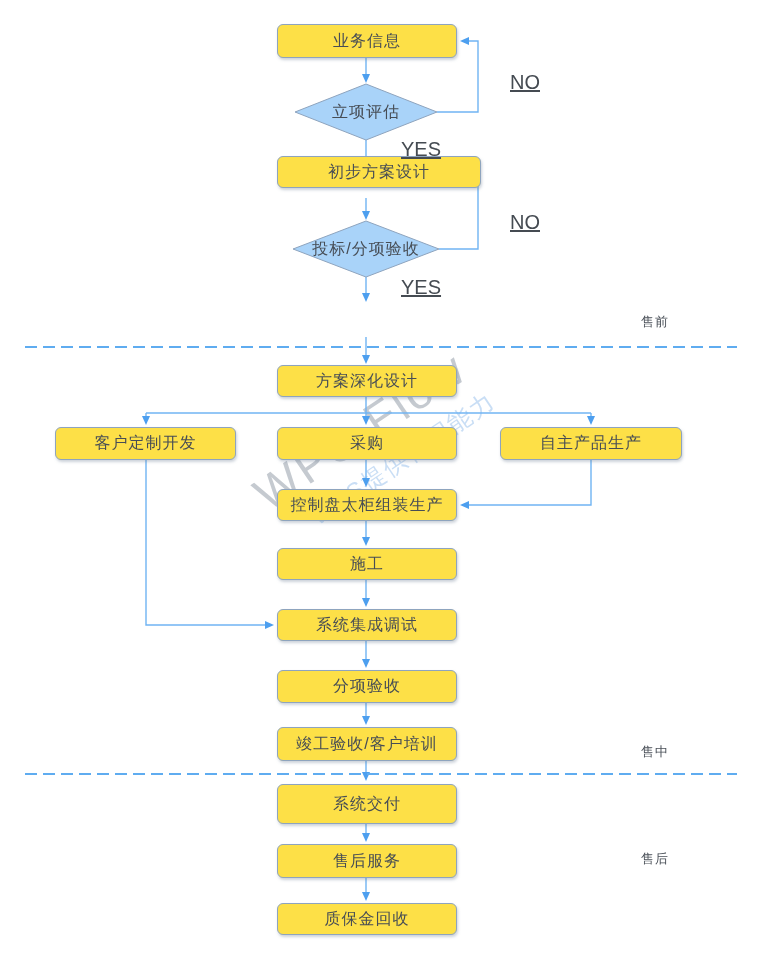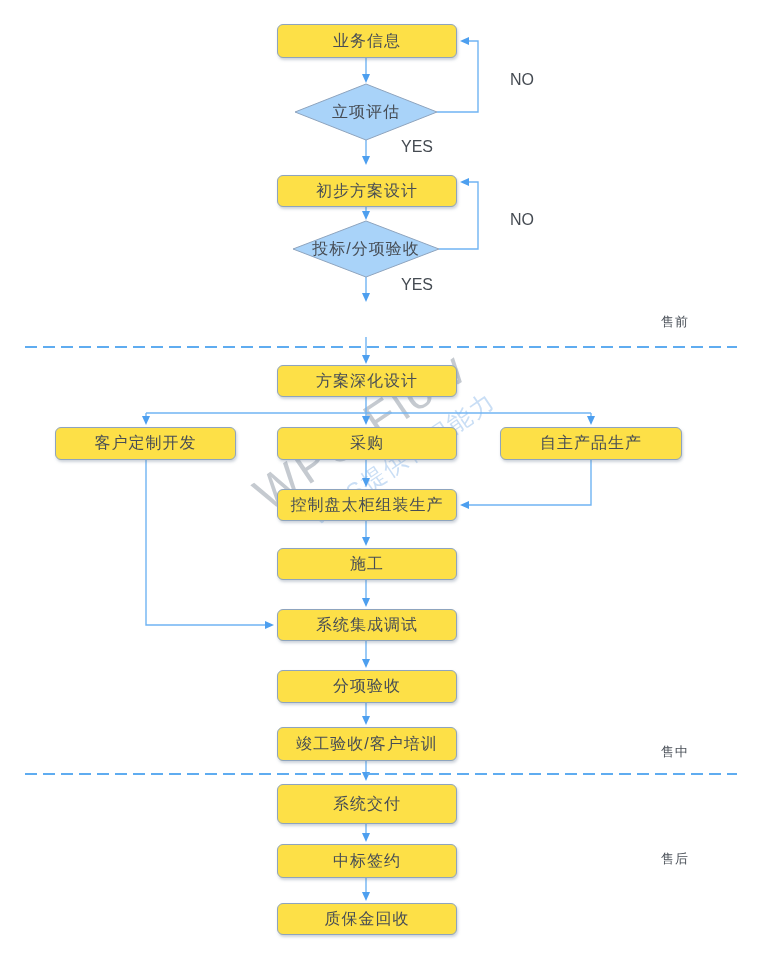--- a/index.html
+++ b/index.html
@@ -41,29 +41,29 @@
     z-index: 3;
     color: #474D55;
     font-size: 16px;
     letter-spacing: 1px;
     text-align: center;
   }
   .edge-label {
     position: absolute;
     z-index: 3;
     color: #454B52;
-    font-size: 16px;
+    font-size: 20px;
+    text-decoration: underline;
   }
   .phase-label {
     position: absolute;
     z-index: 3;
     color: #4A5058;
     font-size: 13px;
     letter-spacing: 1px;
-    margin-left: 20px;
   }
   .watermark {
     position: absolute;
     left: 170px;
     top: 400px;
     width: 400px;
     z-index: 1;
     transform: rotate(-34deg);
     transform-origin: 50% 50%;
     pointer-events: none;
@@ -130,21 +130,21 @@
     </g>
     <g fill="#A9D3F9" stroke="#8EA4BE" stroke-width="1">
       <polygon points="366,84 437,112 366,140 295,112"></polygon>
       <polygon points="366,221 439,249 366,277 293,249"></polygon>
     </g>
   </svg>
 
   <div class="node" style="left:277px;top:24px;width:180px;height:34px">
       <span>业务信息</span>
     </div>
-  <div class="node" style="left:277px;top:175px;width:180px;height:32px">
+  <div class="node" style="left:277px;top:156px;width:204px;height:32px">
       <span>初步方案设计</span>
     </div>
   <div class="node" style="left:277px;top:365px;width:180px;height:32px">
       <span>方案深化设计</span>
     </div>
   <div class="node" style="left:55px;top:427px;width:181px;height:33px">
       <span>客户定制开发</span>
     </div>
   <div class="node" style="left:277px;top:427px;width:180px;height:33px">
       <span>采购</span>
@@ -164,21 +164,21 @@
   <div class="node" style="left:277px;top:670px;width:180px;height:33px">
       <span>分项验收</span>
     </div>
   <div class="node" style="left:277px;top:727px;width:180px;height:34px">
       <span>竣工验收/客户培训</span>
     </div>
   <div class="node" style="left:277px;top:784px;width:180px;height:40px">
       <span>系统交付</span>
     </div>
   <div class="node" style="left:277px;top:844px;width:180px;height:34px">
-      <span>中标签约</span>
+      <span>售后服务</span>
     </div>
   <div class="node" style="left:277px;top:903px;width:180px;height:32px">
       <span>质保金回收</span>
     </div>
 
   <div class="diamond-label" style="left:296px;top:102px;width:140px">立项评估</div>
   <div class="diamond-label" style="left:286px;top:239px;width:160px">投标/分项验收</div>
 
   <div class="edge-label" style="left:510px;top:71px">NO</div>
   <div class="edge-label" style="left:401px;top:138px">YES</div>

